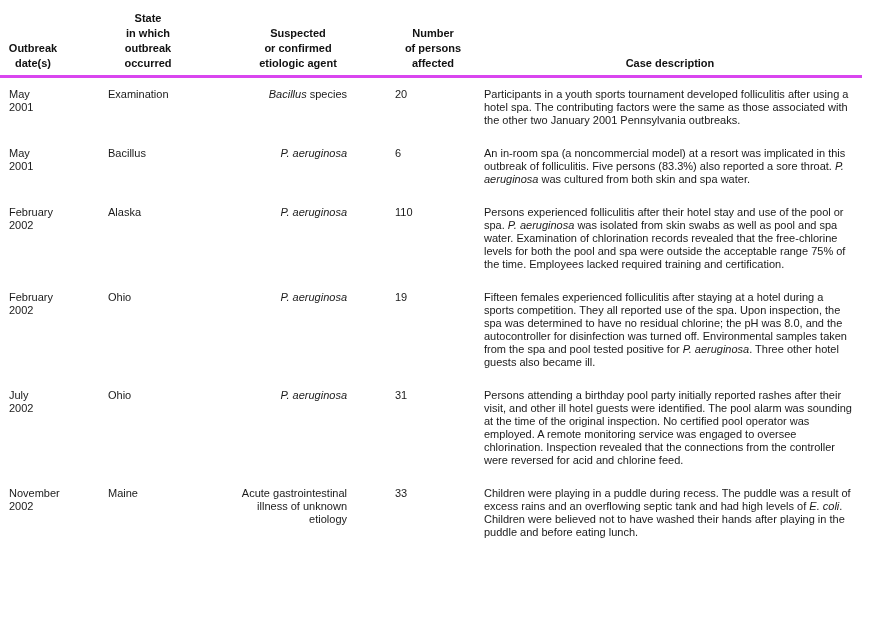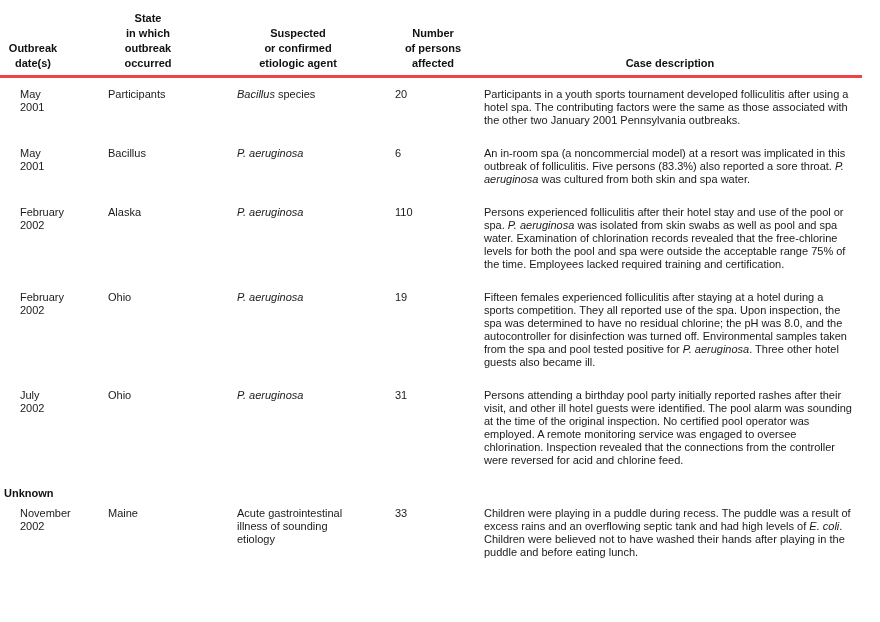--- a/index.html
+++ b/index.html
@@ -24,42 +24,42 @@
   col.col-num   { width: 87px;  }
   col.col-desc  { width: 380px; }
 
   thead th {
     vertical-align: bottom;
     font-size: 11px;
     line-height: 15px;
     font-weight: bold;
     text-align: center;
     white-space: pre-line;
-    border-bottom: 3px solid #ef4444;
+    border-bottom: 3px solid #d946ef;
     padding: 11px 0 4px 0;
     color: #111111;
   }
   th.h-date  { padding-right: 38px; }
   th.h-state { padding-right: 41px; }
   th.h-agent { padding-right: 32px; }
   th.h-num   { padding-right: 11px; }
   th.h-desc  { padding-right: 4px; text-align: center;  }
 
   tbody td {
     vertical-align: top;
     font-size: 11px;
     line-height: 13px;
     padding: 0 0 20px 0;
   }
   tbody tr:first-child td { padding-top: 10px; }
   tbody tr:last-child td  { padding-bottom: 2px; }
 
-  td.c-date  { padding-left: 20px; white-space: pre-line; }
+  td.c-date  { padding-left: 9px; white-space: pre-line; }
   td.c-state { padding-left: 4px; }
-  td.c-agent { padding-left: 4px; padding-right: 48px; }
+  td.c-agent { padding-left: 4px; padding-right: 48px; text-align: right; }
   td.c-num   { padding-right: 11px; }
   td.c-desc  { padding-left: 2px; padding-right: 6px; }
 
   td.section-label {
     font-weight: bold;
     padding: 0 0 7px 4px;
     font-size: 11px;
     line-height: 13px;
     color: #111111;
   }
@@ -91,21 +91,21 @@
         <th class="h-num">Number
 of persons
 affected</th>
         <th class="h-desc">Case description</th>
       </tr>
     </thead>
     <tbody>
         <tr>
           <td class="c-date">May
 2001</td>
-          <td class="c-state">Participants</td>
+          <td class="c-state">Examination</td>
           <td class="c-agent"><i>Bacillus</i> species</td>
           <td class="c-num">20</td>
           <td class="c-desc">Participants in a youth sports tournament developed folliculitis after using a hotel spa. The contributing factors were the same as those associated with the other two January 2001 Pennsylvania outbreaks.</td>
         </tr>
         <tr>
           <td class="c-date">May
 2001</td>
           <td class="c-state">Bacillus</td>
           <td class="c-agent"><i>P. aeruginosa</i></td>
           <td class="c-num">6</td>
@@ -129,25 +129,22 @@
         </tr>
         <tr>
           <td class="c-date">July
 2002</td>
           <td class="c-state">Ohio</td>
           <td class="c-agent"><i>P. aeruginosa</i></td>
           <td class="c-num">31</td>
           <td class="c-desc">Persons attending a birthday pool party initially reported rashes after their visit, and other ill hotel guests were identified. The pool alarm was sounding at the time of the original inspection. No certified pool operator was employed. A remote monitoring service was engaged to oversee chlorination. Inspection revealed that the connections from the controller were reversed for acid and chlorine feed.</td>
         </tr>
         <tr>
-          <td colspan="5" class="section-label">Unknown</td>
-        </tr>
-        <tr>
           <td class="c-date">November
 2002</td>
           <td class="c-state">Maine</td>
-          <td class="c-agent">Acute gastrointestinal illness of sounding etiology</td>
+          <td class="c-agent">Acute gastrointestinal illness of unknown etiology</td>
           <td class="c-num">33</td>
           <td class="c-desc">Children were playing in a puddle during recess. The puddle was a result of excess rains and an overflowing septic tank and had high levels of <i>E. coli</i>. Children were believed not to have washed their hands after playing in the puddle and before eating lunch.</td>
         </tr>
       </tbody>
   </table>
 </div>
 
 </body></html>

